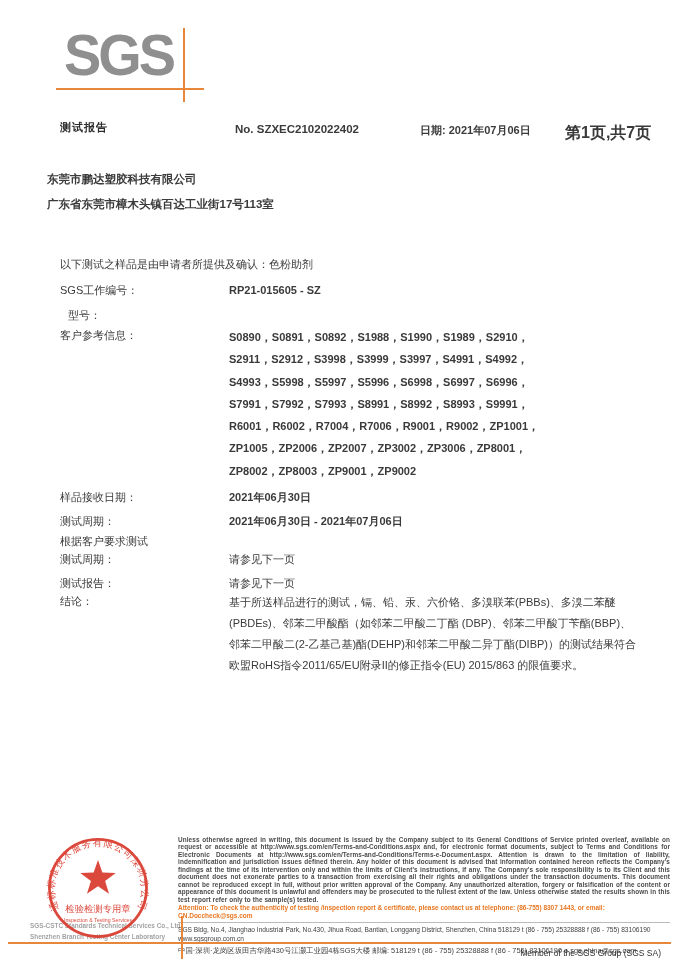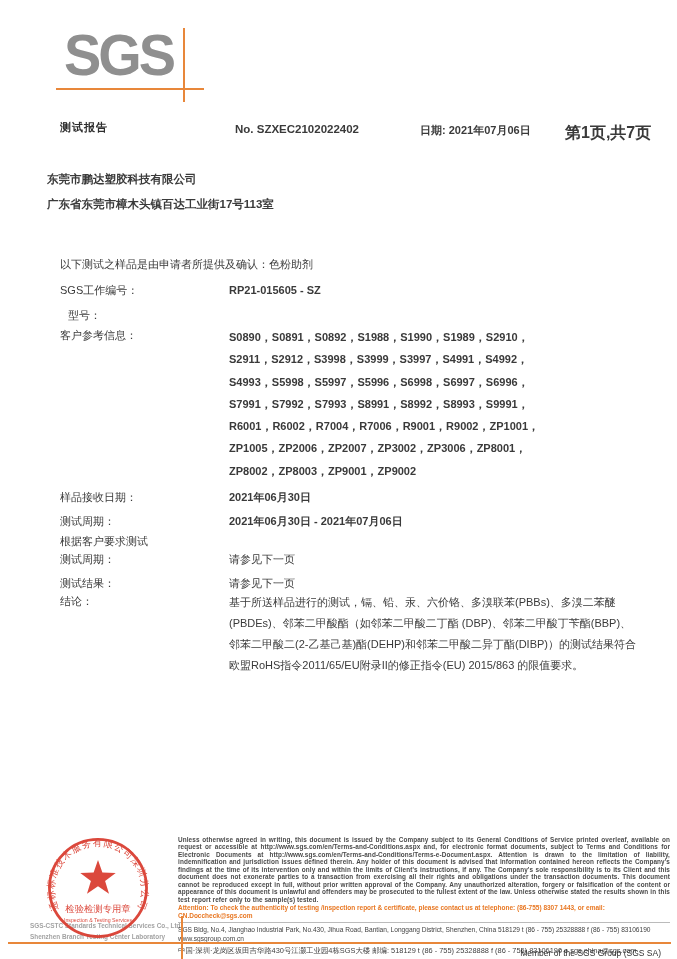--- a/index.html
+++ b/index.html
@@ -124,21 +124,21 @@
     <div class="row mt2">
       <div class="row-value normal">根据客户要求测试</div>
     </div>
 
     <div class="row mt0">
       <div class="row-label">测试周期：</div>
       <div class="row-value normal">请参见下一页</div>
     </div>
 
     <div class="row mt6">
-      <div class="row-label">测试结果：</div>
+      <div class="row-label">测试报告：</div>
       <div class="row-value normal">请参见下一页</div>
     </div>
 
     <div class="row mt4">
       <div class="row-label">结论：</div>
       <div class="row-value normal conclusion-text">基于所送样品进行的测试，镉、铅、汞、六价铬、多溴联苯(PBBs)、多溴二苯醚(PBDEs)、邻苯二甲酸酯（如邻苯二甲酸二丁酯 (DBP)、邻苯二甲酸丁苄酯(BBP)、邻苯二甲酸二(2-乙基己基)酯(DEHP)和邻苯二甲酸二异丁酯(DIBP)）的测试结果符合欧盟RoHS指令2011/65/EU附录II的修正指令(EU) 2015/863 的限值要求。</div>
     </div>
   </div>
 
   <div class="footer">

